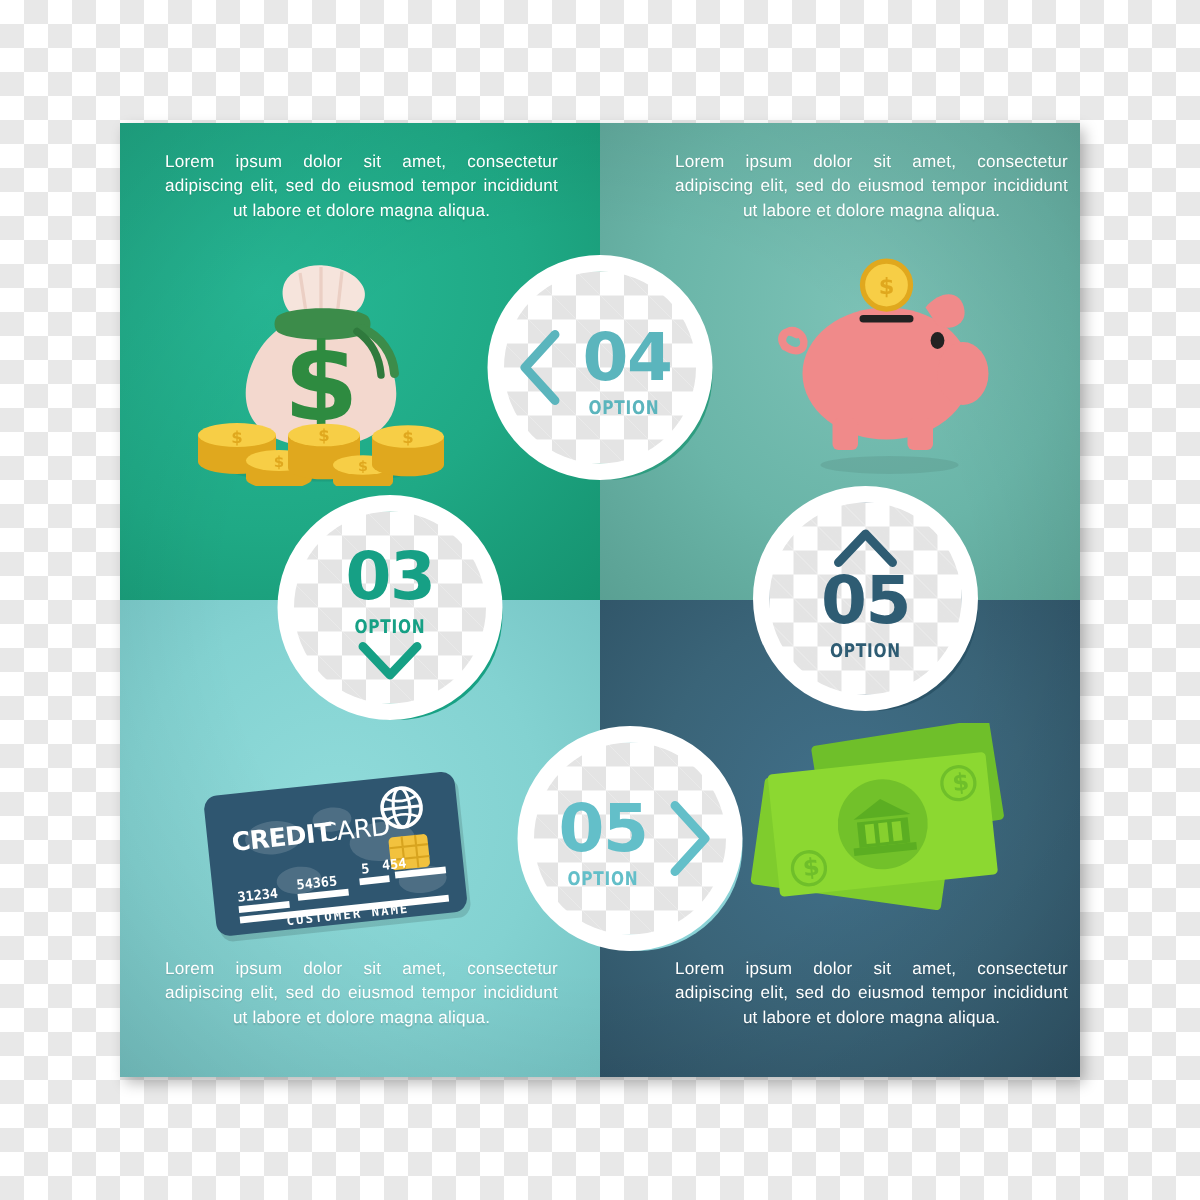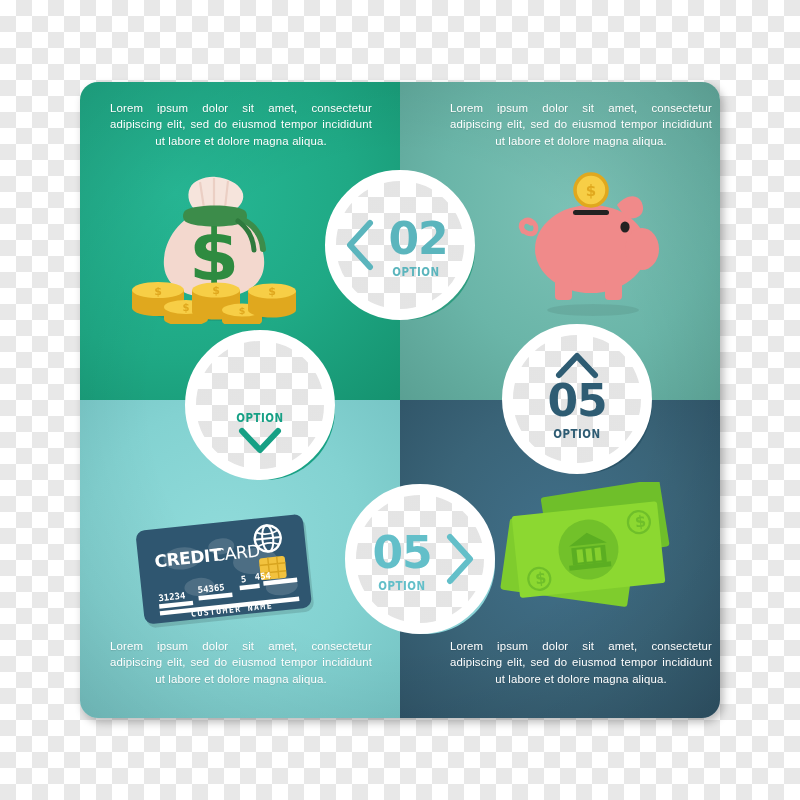--- a/index.html
+++ b/index.html
@@ -14,21 +14,20 @@
     background-size:32px 32px;
     background-position:0 0,16px 16px;
   }
   #stage{position:absolute;left:0;top:0;width:800px;height:800px;}
 
   
   #panel{
     position:absolute;left:80px;top:82px;width:640px;height:636px;
     overflow:hidden;
     box-shadow:3px 4px 9px rgba(0,0,0,.28);
-    border-radius:18px;
   }
   .quad{position:absolute;width:320px;height:318px;}
   #q-tl{left:0;top:0;
     background:radial-gradient(ellipse at 30% 35%, #27b996 0%, #1fa985 55%, #15926f 100%);}
   #q-tr{left:320px;top:0;
     background:radial-gradient(ellipse at 55% 40%, #7cc2b6 0%, #6ab5a8 55%, #5aa093 100%);}
   #q-bl{left:0;top:318px;
     background:radial-gradient(ellipse at 45% 45%, #90dbda 0%, #83d2d1 55%, #74c2c2 100%);}
   #q-br{left:320px;top:318px;
     background:radial-gradient(ellipse at 50% 45%, #41708a 0%, #3a6478 55%, #2f5366 100%);}
@@ -276,30 +275,31 @@
       </svg>
     </div>
 
     <div class="opt-wrap" id="opt02">
       <div class="opt-shadow" style="background:#2E9D80;"></div>
       <div class="opt-ring">
         <div class="opt-inner">
           <svg class="chev" style="left:6px;top:38px;" width="34" height="52" viewBox="0 0 34 52">
             <path d="M28 4 L8 26 L28 48" fill="none" stroke="#5BB5BD" stroke-width="6" stroke-linecap="round" stroke-linejoin="round"></path>
           </svg>
-          <div class="opt-num" style="color:#5BB5BD;top:36px;left:18px;">02</div>
+          <div class="opt-num" style="color:#5BB5BD;top:36px;left:18px;">04</div>
           <div class="opt-lbl" style="color:#5BB5BD;top:84px;left:16px;">OPTION</div>
         </div>
       </div>
     </div>
 
     <div class="opt-wrap" id="opt03">
       <div class="opt-shadow" style="background:#18A184;"></div>
       <div class="opt-ring">
         <div class="opt-inner">
+          <div class="opt-num" style="color:#16A085;top:22px;left:0;">03</div>
           <div class="opt-lbl" style="color:#16A085;top:70px;left:0;">OPTION</div>
           <svg class="chev" style="left:41px;top:84px;" width="46" height="32" viewBox="0 0 46 32">
             <path d="M5 6 L23 25 L41 6" fill="none" stroke="#16A085" stroke-width="6" stroke-linecap="round" stroke-linejoin="round"></path>
           </svg>
         </div>
       </div>
     </div>
 
     <div class="opt-wrap" id="opt01">
       <div class="opt-shadow" style="background:#2B5468;"></div>

